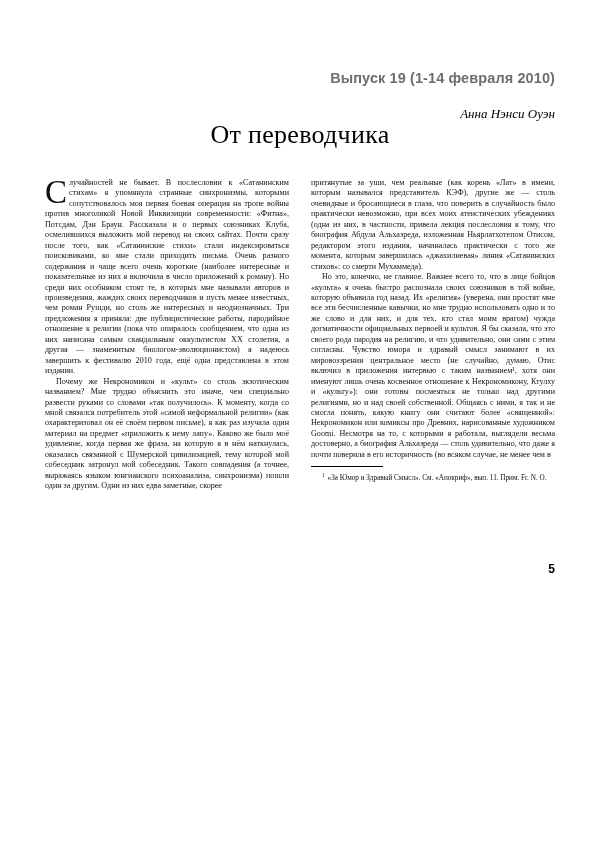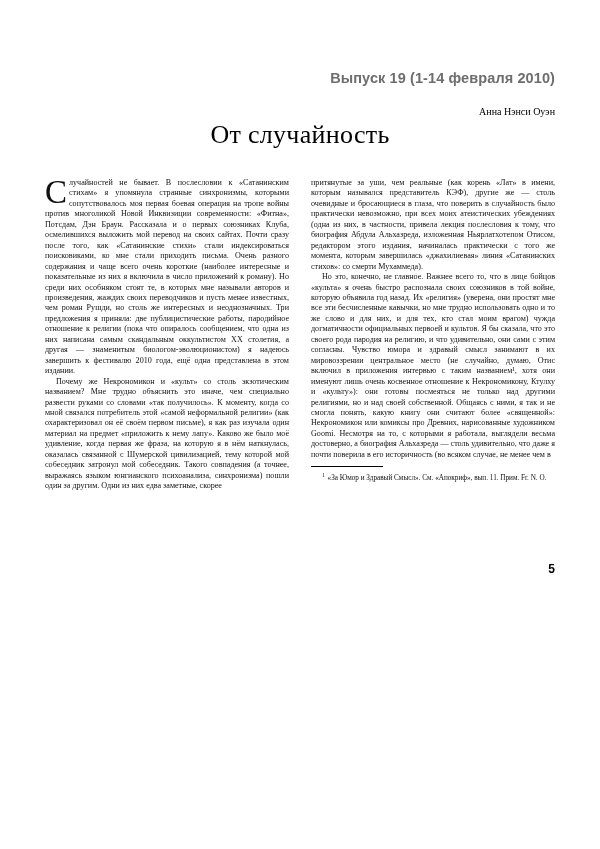--- a/index.html
+++ b/index.html
@@ -30,21 +30,22 @@
     font-weight: bold;
     color: #6e6e6e;
     letter-spacing: 0.1px;
     white-space: nowrap;
   }
   .byline {
     position: absolute;
     top: 106px;
     right: 45px;
     font-family: "Liberation Serif", serif;
-    font-size: 10px;
+    font-style: italic;
+    font-size: 13px;
     color: #000;
     white-space: nowrap;
   }
   .title {
     position: absolute;
     top: 120px;
     left: 0;
     width: 600px;
     text-align: center;
     font-family: "Liberation Serif", serif;
@@ -113,21 +114,21 @@
 </style>
 </head>
 <body>
 
 <div class="page">
 
   <div class="issue-header">Выпуск 19 (1-14 февраля 2010)</div>
 
   <div class="byline">Анна Нэнси Оуэн</div>
 
-  <div class="title">От случайность</div>
+  <div class="title">От переводчика</div>
 
   <div class="columns">
 
     <div class="col">
       <p class="first"><span class="dropcap">С</span><span>лучайностей не бывает. В послесловии к «Сатанинским стихам» я упомянула странные синхронизмы, которыми сопутствовалось моя первая боевая операция на тропе войны против многоликой Новой Инквизиции современности: «Фитна», Потсдам, Дэн Браун. Рассказала и о первых союзниках Клуба, осмелившихся выложить мой перевод на своих сайтах. Почти сразу после того, как «Сатанинские стихи» стали индексироваться поисковиками, ко мне стали приходить письма. Очень разного содержания и чаще всего очень короткие (наиболее интересные и показательные из них я включила в число приложений к роману). Но среди них особняком стоят те, в которых мне называли авторов и произведения, жаждих своих переводчиков и пусть менее известных, чем роман Рушди, но столь же интересных и неоднозначных. Три предложения я приняла: две публицистические работы, пародийное отношение к религии (пока что опиралось сообщением, что одна из них написана самым скандальным оккультистом XX столетия, а другая — знаменитым биологом-эволюционистом) я надеюсь завершить к фестивалю 2010 года, ещё одна представлена в этом издании.</span></p>
       <p><span>Почему же Некрономикон и «культ» со столь экзотическим названием? Мне трудно объяснить это иначе, чем специально развести руками со словами «так получилось». К моменту, когда со мной связался потребитель этой «самой неформальной религии» (как охарактеризовал он её своём первом письме), я как раз изучала один материал на предмет «приложить к нему лапу». Каково же было моё удивление, когда первая же фраза, на которую я в нём наткнулась, оказалась связанной с Шумерской цивилизацией, тему которой мой собеседник затронул мой собеседник. Такого совпадения (а точнее, выражаясь языком юнгианского психоанализа, синхронизма) пошли один за другим. Одни из них едва заметные, скорее</span></p>
     </div>
 
     <div class="col">
       <p class="first"><span>притянутые за уши, чем реальные (как корень «Лат» в имени, которым назывался представитель КЭФ), другие же — столь очевидные и бросающиеся в глаза, что поверить в случайность было практически невозможно, при всех моих атеистических убеждениях (одна из них, в частности, привела лекция послесловия к тому, что биография Абдула Альхазреда, изложенная Ньярлатхотепом Отисом, редактором этого издания, начиналась практически с того же момента, которым завершилась «джахилиевая» линия «Сатанинских стихов»: со смерти Мухаммеда).</span></p>

